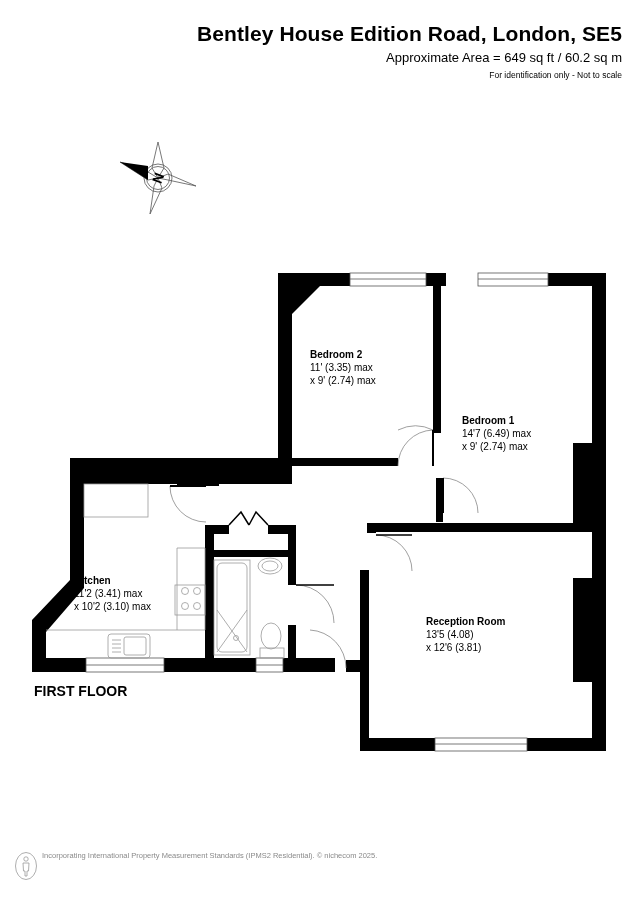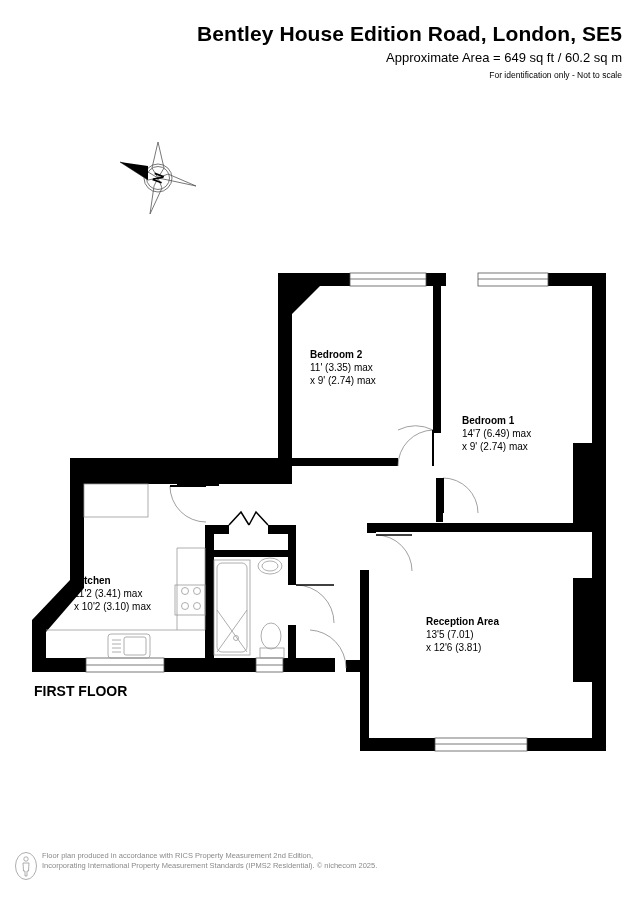--- a/index.html
+++ b/index.html
@@ -149,30 +149,29 @@
   <span class="nm">Bedroom 1</span>
   <span>14'7 (6.49) max</span>
   <span>x 9' (2.74) max</span>
 </div>
 <div class="room-label" style="left:74px; top:561px; width:120px;margin-top:13px;">
   <span class="nm">Kitchen</span>
   <span>11'2 (3.41) max</span>
   <span>x 10'2 (3.10) max</span>
 </div>
 <div class="room-label" style="left:426px; top:615px; width:120px;">
-  <span class="nm">Reception Area</span>
-  <span>13'5 (7.01)</span>
+  <span class="nm">Reception Room</span>
+  <span>13'5 (4.08)</span>
   <span>x 12'6 (3.81)</span>
 </div>
 
 <div class="floor-label">FIRST FLOOR</div>
 
 <div class="footer-icon">
   <svg width="24" height="30" viewBox="0 0 24 30">
     <ellipse cx="12" cy="15" rx="10.5" ry="13.5" fill="none" stroke="#999" stroke-width="0.8"></ellipse>
     <circle cx="12" cy="8" r="2.2" fill="none" stroke="#999" stroke-width="0.8"></circle>
     <path d="M9,12 L15,12 L14.5,20 L13,20 L13,25 L11,25 L11,20 L9.5,20 Z" fill="none" stroke="#999" stroke-width="0.8"></path>
   </svg>
 </div>
 <div class="footer">
-  <div>Floor plan produced in accordance with RICS Property Measurement 2nd Edition,</div>
   <div>Incorporating International Property Measurement Standards (IPMS2 Residential).   © nichecom 2025.</div>
 </div>
 
 </body></html>

